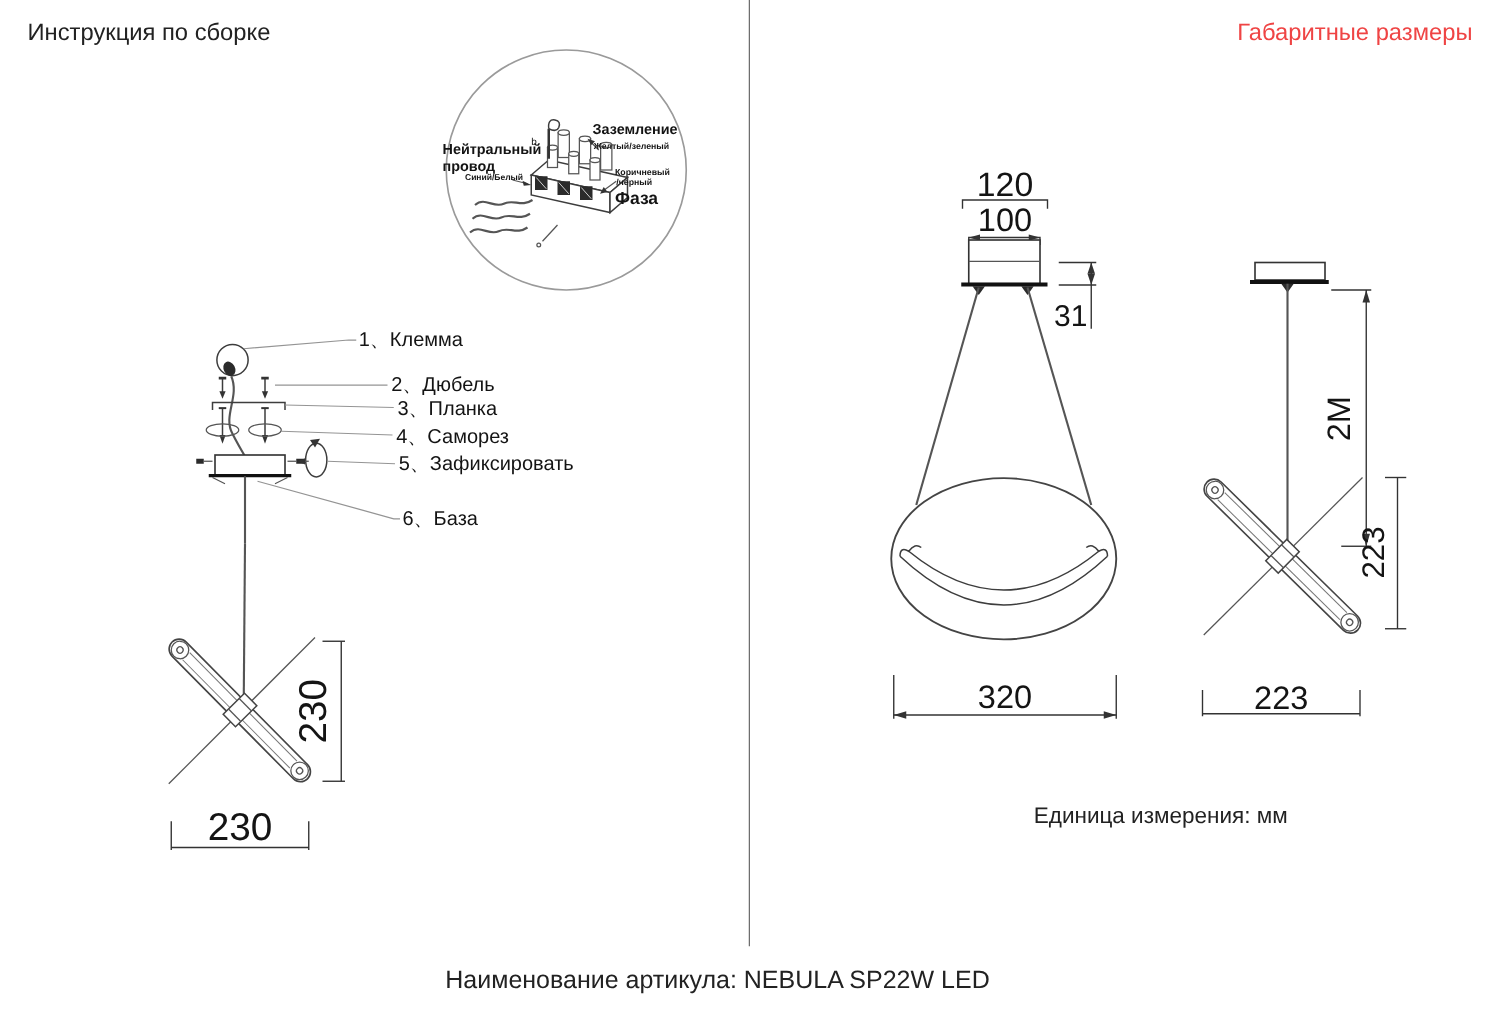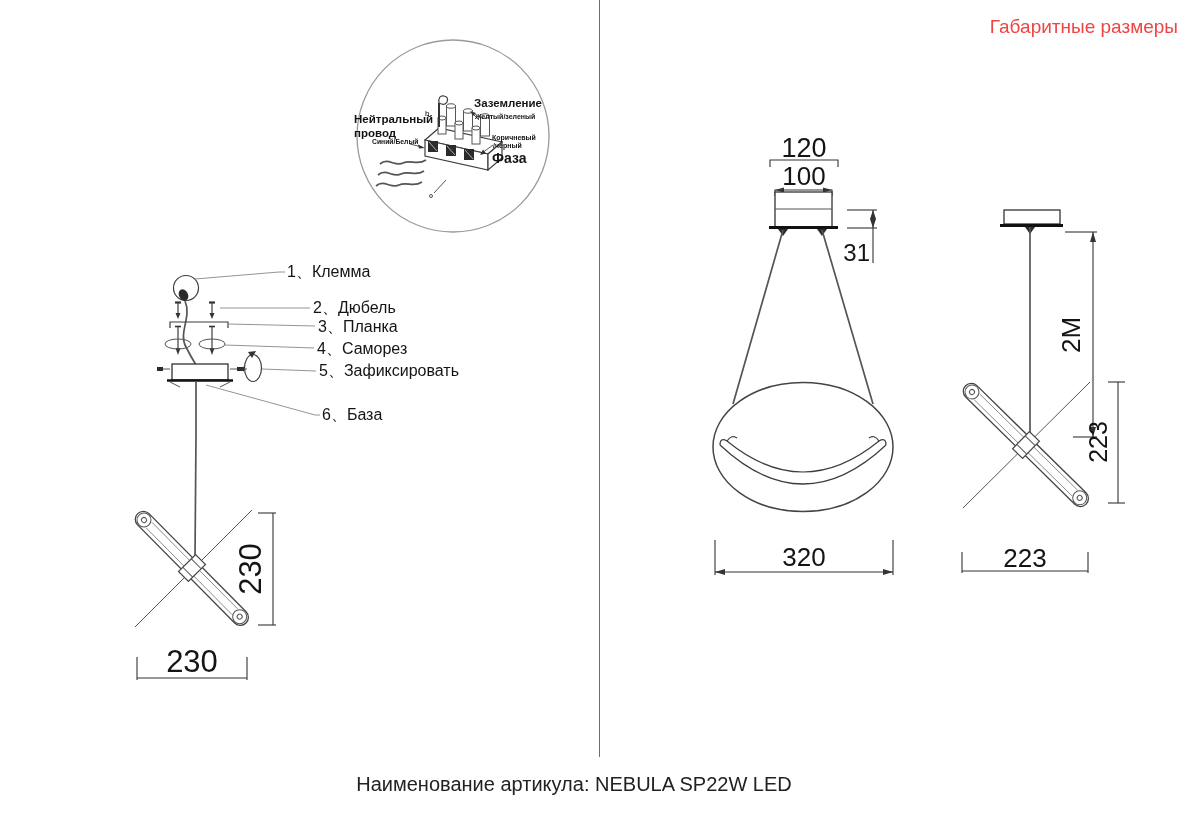--- a/index.html
+++ b/index.html
@@ -20,20 +20,21 @@
   .t{font-family:"Liberation Sans",sans-serif;fill:#141414;}
   .t-b{font-family:"Liberation Sans",sans-serif;fill:#141414;font-weight:bold;}
   .arr{fill:#333;stroke:none;}
   .blk{fill:#2b2b2b;stroke:none;}
 </style>
 </head>
 <body>
 
 <div class="page">
 
+  <div class="title-left">Инструкция по сборке</div>
   <div class="title-right">Габаритные размеры</div>
   <div class="divider"></div>
 
   <svg style="left:350px;top:28px" width="205" height="217" viewBox="0 0 205 217">
     <circle cx="103" cy="108" r="96" fill="none" stroke="#9a9a9a" stroke-width="1.3"></circle>
     <g>
 
       <polygon class="ln fill-w" points="75,112 89,100 152,114 138,126"></polygon>
       <polygon class="ln fill-w" points="75,112 138,126 138,142 75,128"></polygon>
       <polygon class="ln fill-w" points="138,126 152,114 152,130 138,142"></polygon>
@@ -262,15 +263,16 @@
       <text class="t" transform="translate(157,247) rotate(-90)" text-anchor="middle" font-size="25">223</text>
     </g>
     <g>
       <line class="dimline" x1="12" y1="357" x2="12" y2="378"></line>
       <line class="dimline" x1="138" y1="357" x2="138" y2="378"></line>
       <line class="dimline" x1="12" y1="376" x2="138" y2="376"></line>
       <text class="t" x="75" y="372" text-anchor="middle" font-size="26">223</text>
     </g>
   </svg>
 
+  <div class="units-note">Единица измерения: мм</div>
   <div class="footer">Наименование артикула: NEBULA SP22W LED</div>
 
 </div>
 
 </body></html>

